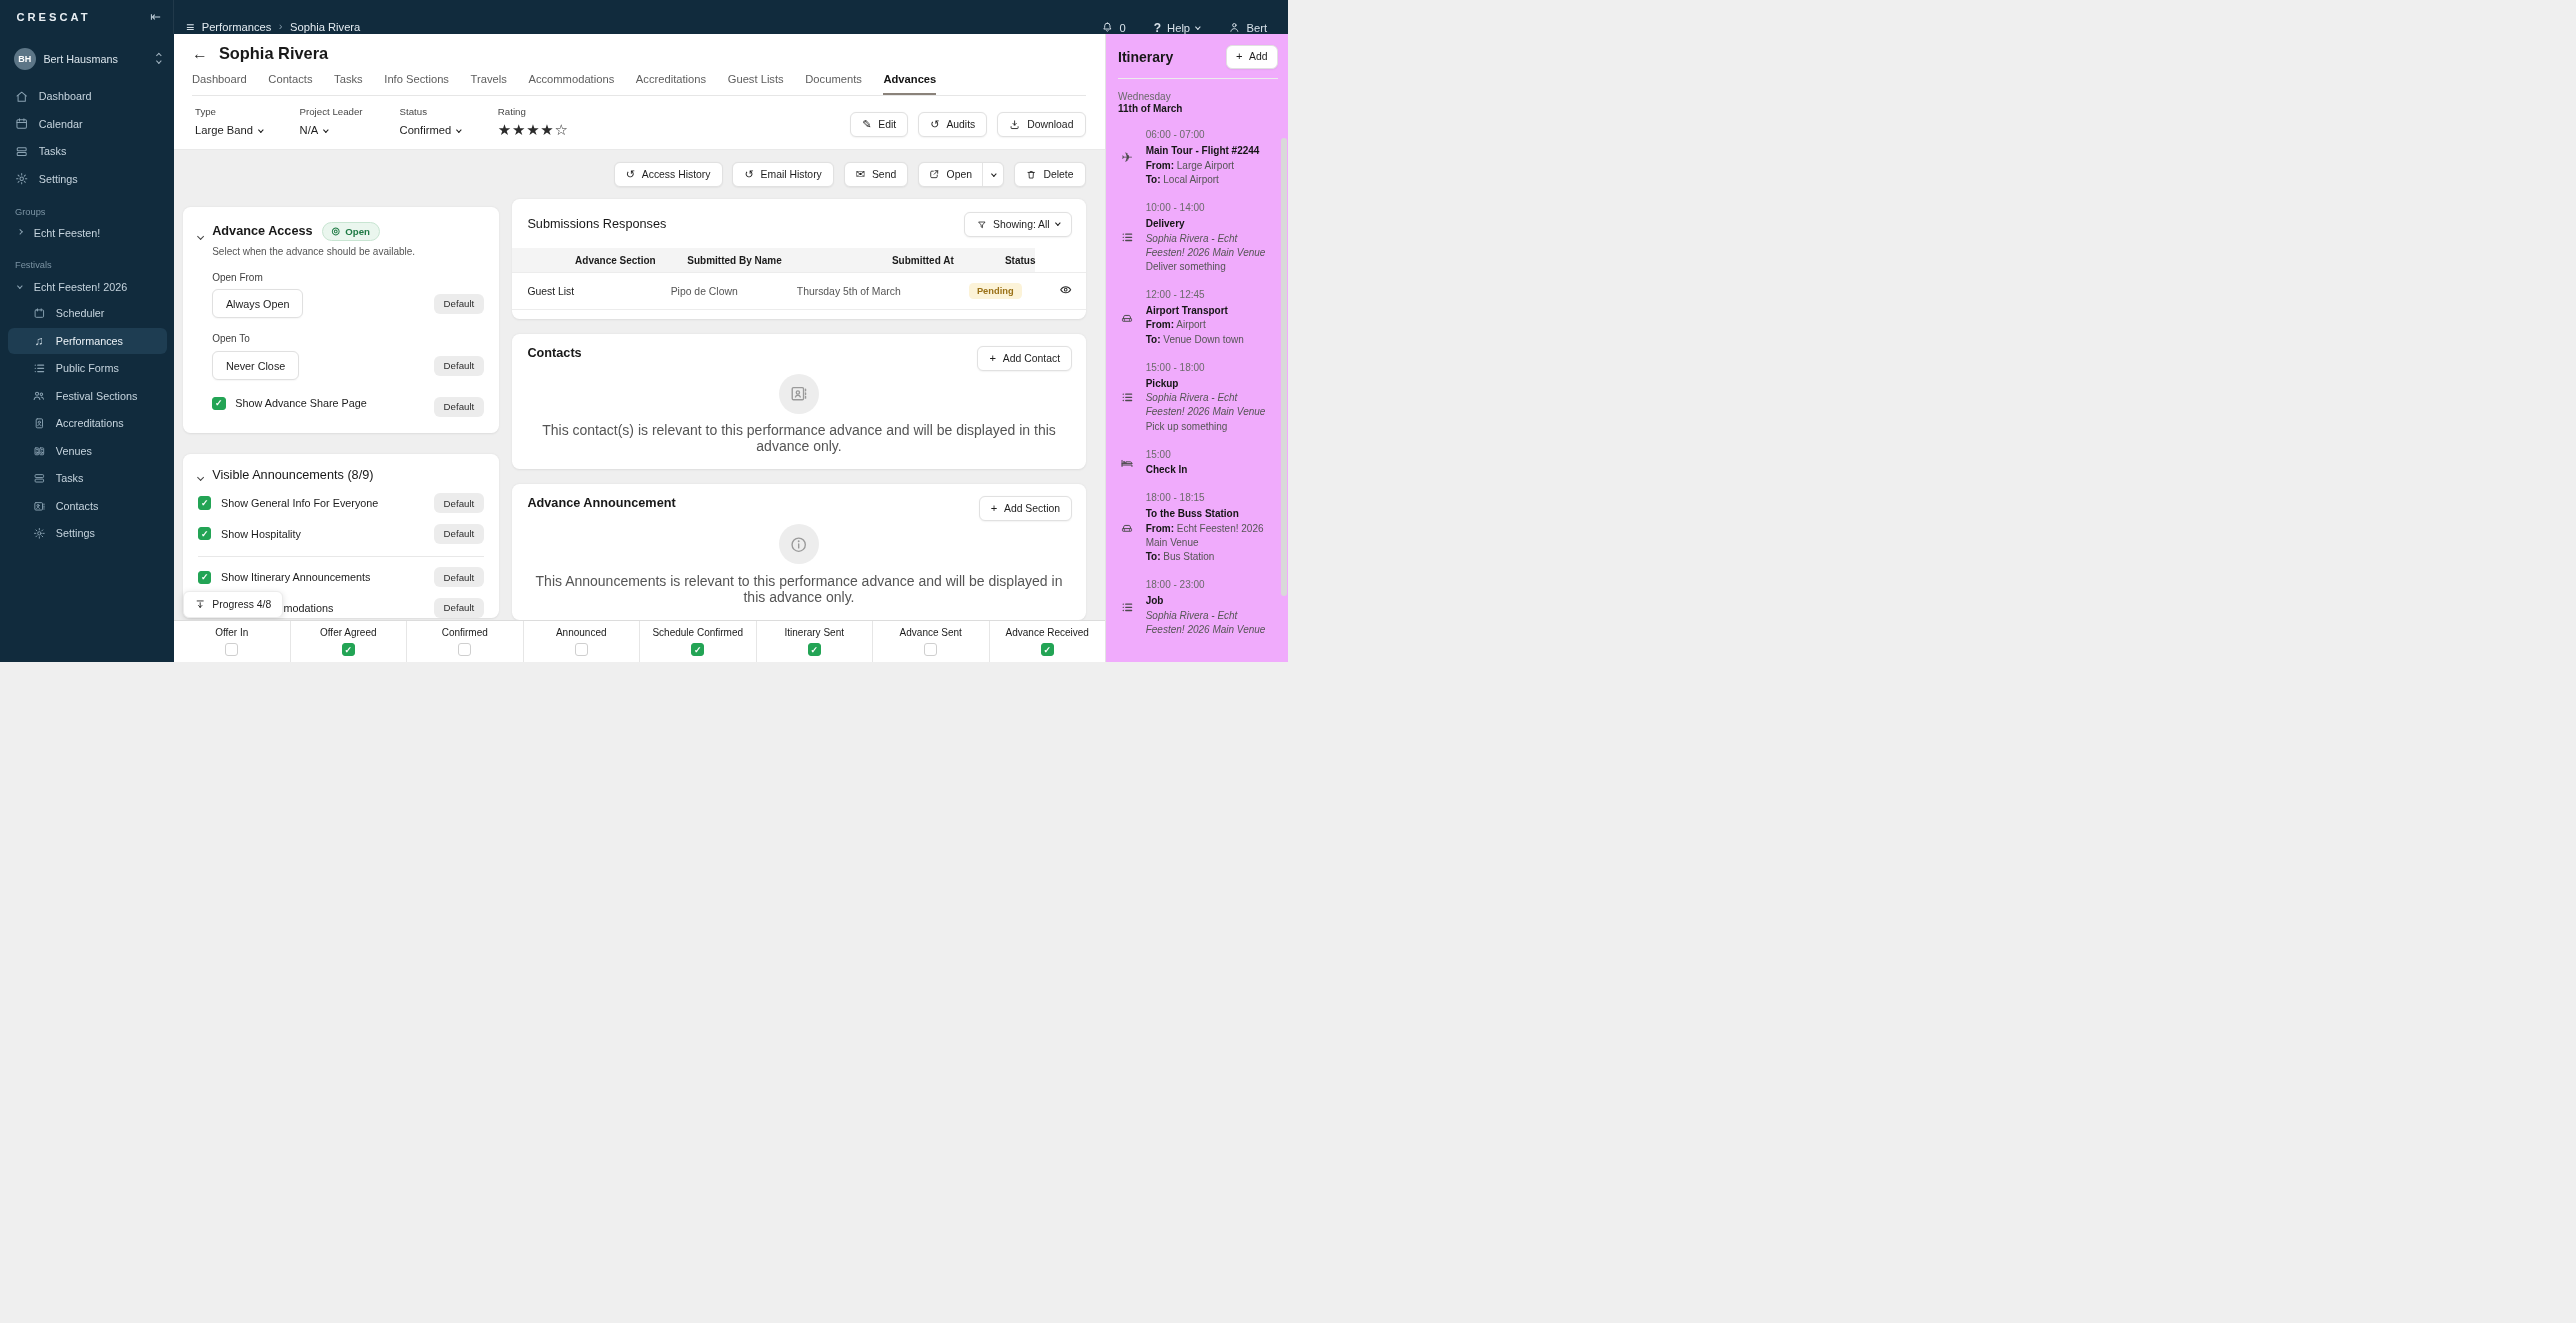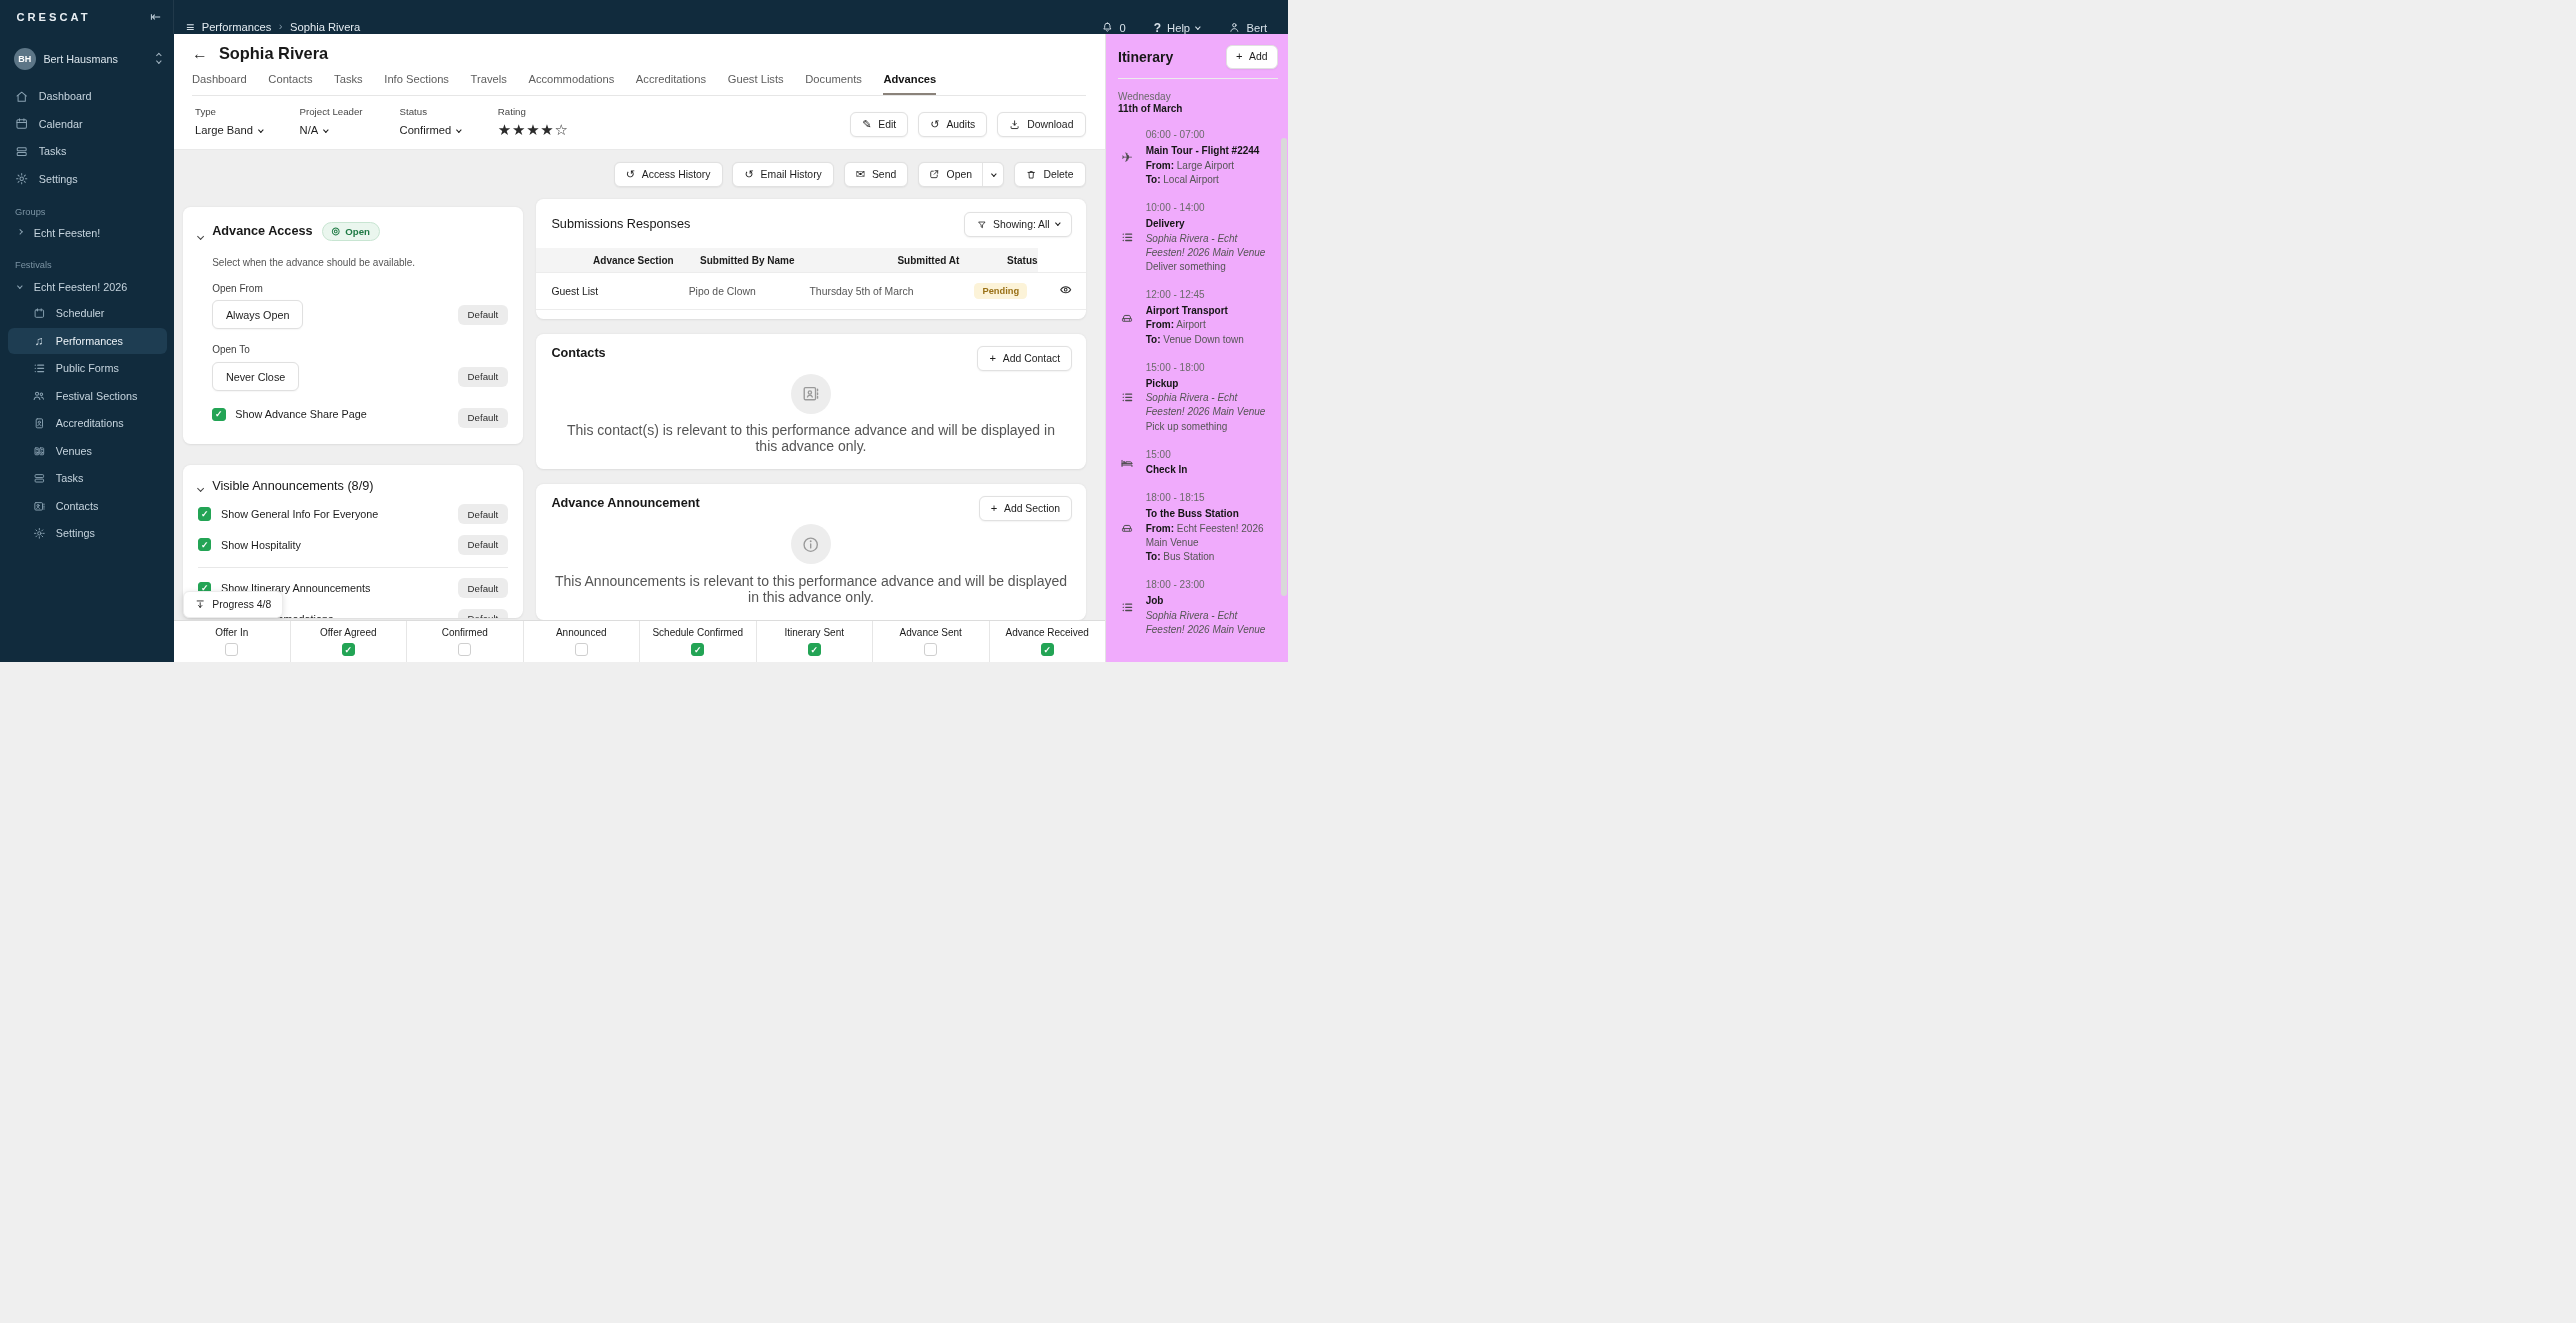--- a/index.html
+++ b/index.html
@@ -67,32 +67,32 @@
   .btn{display:inline-flex;align-items:center;gap:6.7px;background:#fff;border:0.7px solid #e1e1e1;border-radius:6px;padding:6px 11.2px;font-size:10.4px;color:#1d1d1d;box-shadow:0 0.7px 1.5px rgba(0,0,0,.05);cursor:pointer;font-family:inherit;white-space:nowrap}
   .btn .bic{font-size:11.2px;line-height:1;display:flex;align-items:center}
   .split{display:inline-flex;background:#fff;border:0.7px solid #e1e1e1;border-radius:6px;box-shadow:0 0.7px 1.5px rgba(0,0,0,.05);overflow:hidden}
   .split .seg{display:inline-flex;align-items:center;gap:6.7px;padding:6px 10.4px;font-size:10.4px;cursor:pointer}
   .split .seg + .seg{border-left:0.7px solid #e4e4e4;padding:6px 8.2px}
 
   
   .content{flex:1;background:var(--page-bg);position:relative;overflow:hidden;padding:0 19.4px 0 9px}
   .toolbar-row{display:flex;justify-content:flex-end;gap:9.7px;padding-top:12px}
   .cards{display:flex;gap:13.4px;margin-top:12px;align-items:flex-start;height:calc(100% - 51px)}
-  .col-left{width:340px;flex-shrink:0;display:flex;flex-direction:column;gap:21px;height:100%;padding-top:7.5px}
+  .col-left{width:316px;flex-shrink:0;display:flex;flex-direction:column;gap:21px;height:100%;padding-top:7.5px}
   .col-right{flex:1;min-width:0;display:flex;flex-direction:column;gap:15px}
   .card{background:#fff;border-radius:7.5px;box-shadow:0 0.7px 2.2px rgba(0,0,0,.08)}
 
   
   .aa-card{padding:15px 15px 16.4px}
   .aa-head{display:flex;gap:9px}
   .aa-chev{color:#444;margin-top:6.7px;cursor:pointer}
   .aa-title-wrap{display:flex;align-items:center;gap:9px}
   .aa-title{font-size:12.7px;font-weight:700;color:#181818}
   .badge-open{display:inline-flex;align-items:center;gap:5.2px;background:#eaf6ee;border:0.7px solid #c8e5d2;color:#1f7a45;font-size:9.7px;font-weight:600;padding:3px 9px;border-radius:10.4px}
-  .aa-sub{font-size:10px;color:#555;margin-top:16px}
+  .aa-sub{font-size:10px;color:#555;margin-top:5px}
   .field-label{font-size:10px;color:#3d3d3d;margin-top:15px}
   .field-row{display:flex;align-items:center;justify-content:space-between;margin-top:6.7px}
   .select-btn{border:0.7px solid #e0e0e0;border-radius:6px;padding:7.5px 12.7px;font-size:10.8px;color:#1d1d1d;background:#fff;box-shadow:0 0.7px 1.5px rgba(0,0,0,.04);cursor:pointer;font-family:inherit}
   .pill{background:#ececec;border-radius:6px;padding:4.5px 9.7px;font-size:9.7px;color:#2e2e2e;cursor:pointer;white-space:nowrap}
   .cb{width:13.4px;height:13.4px;border-radius:3px;border:1.1px solid #cfcfcf;background:#fff;display:inline-flex;align-items:center;justify-content:center;cursor:pointer;flex-shrink:0}
   .cb.checked{background:var(--green);border-color:var(--green)}
   .cb.checked::after{content:"✓";color:#fff;font-size:9px;font-weight:700}
   .cb-row{display:flex;align-items:flex-start;gap:9.7px;margin-top:16.4px}
   .cb-label{font-size:10.8px;color:#1c1c1c;flex:1}
 

